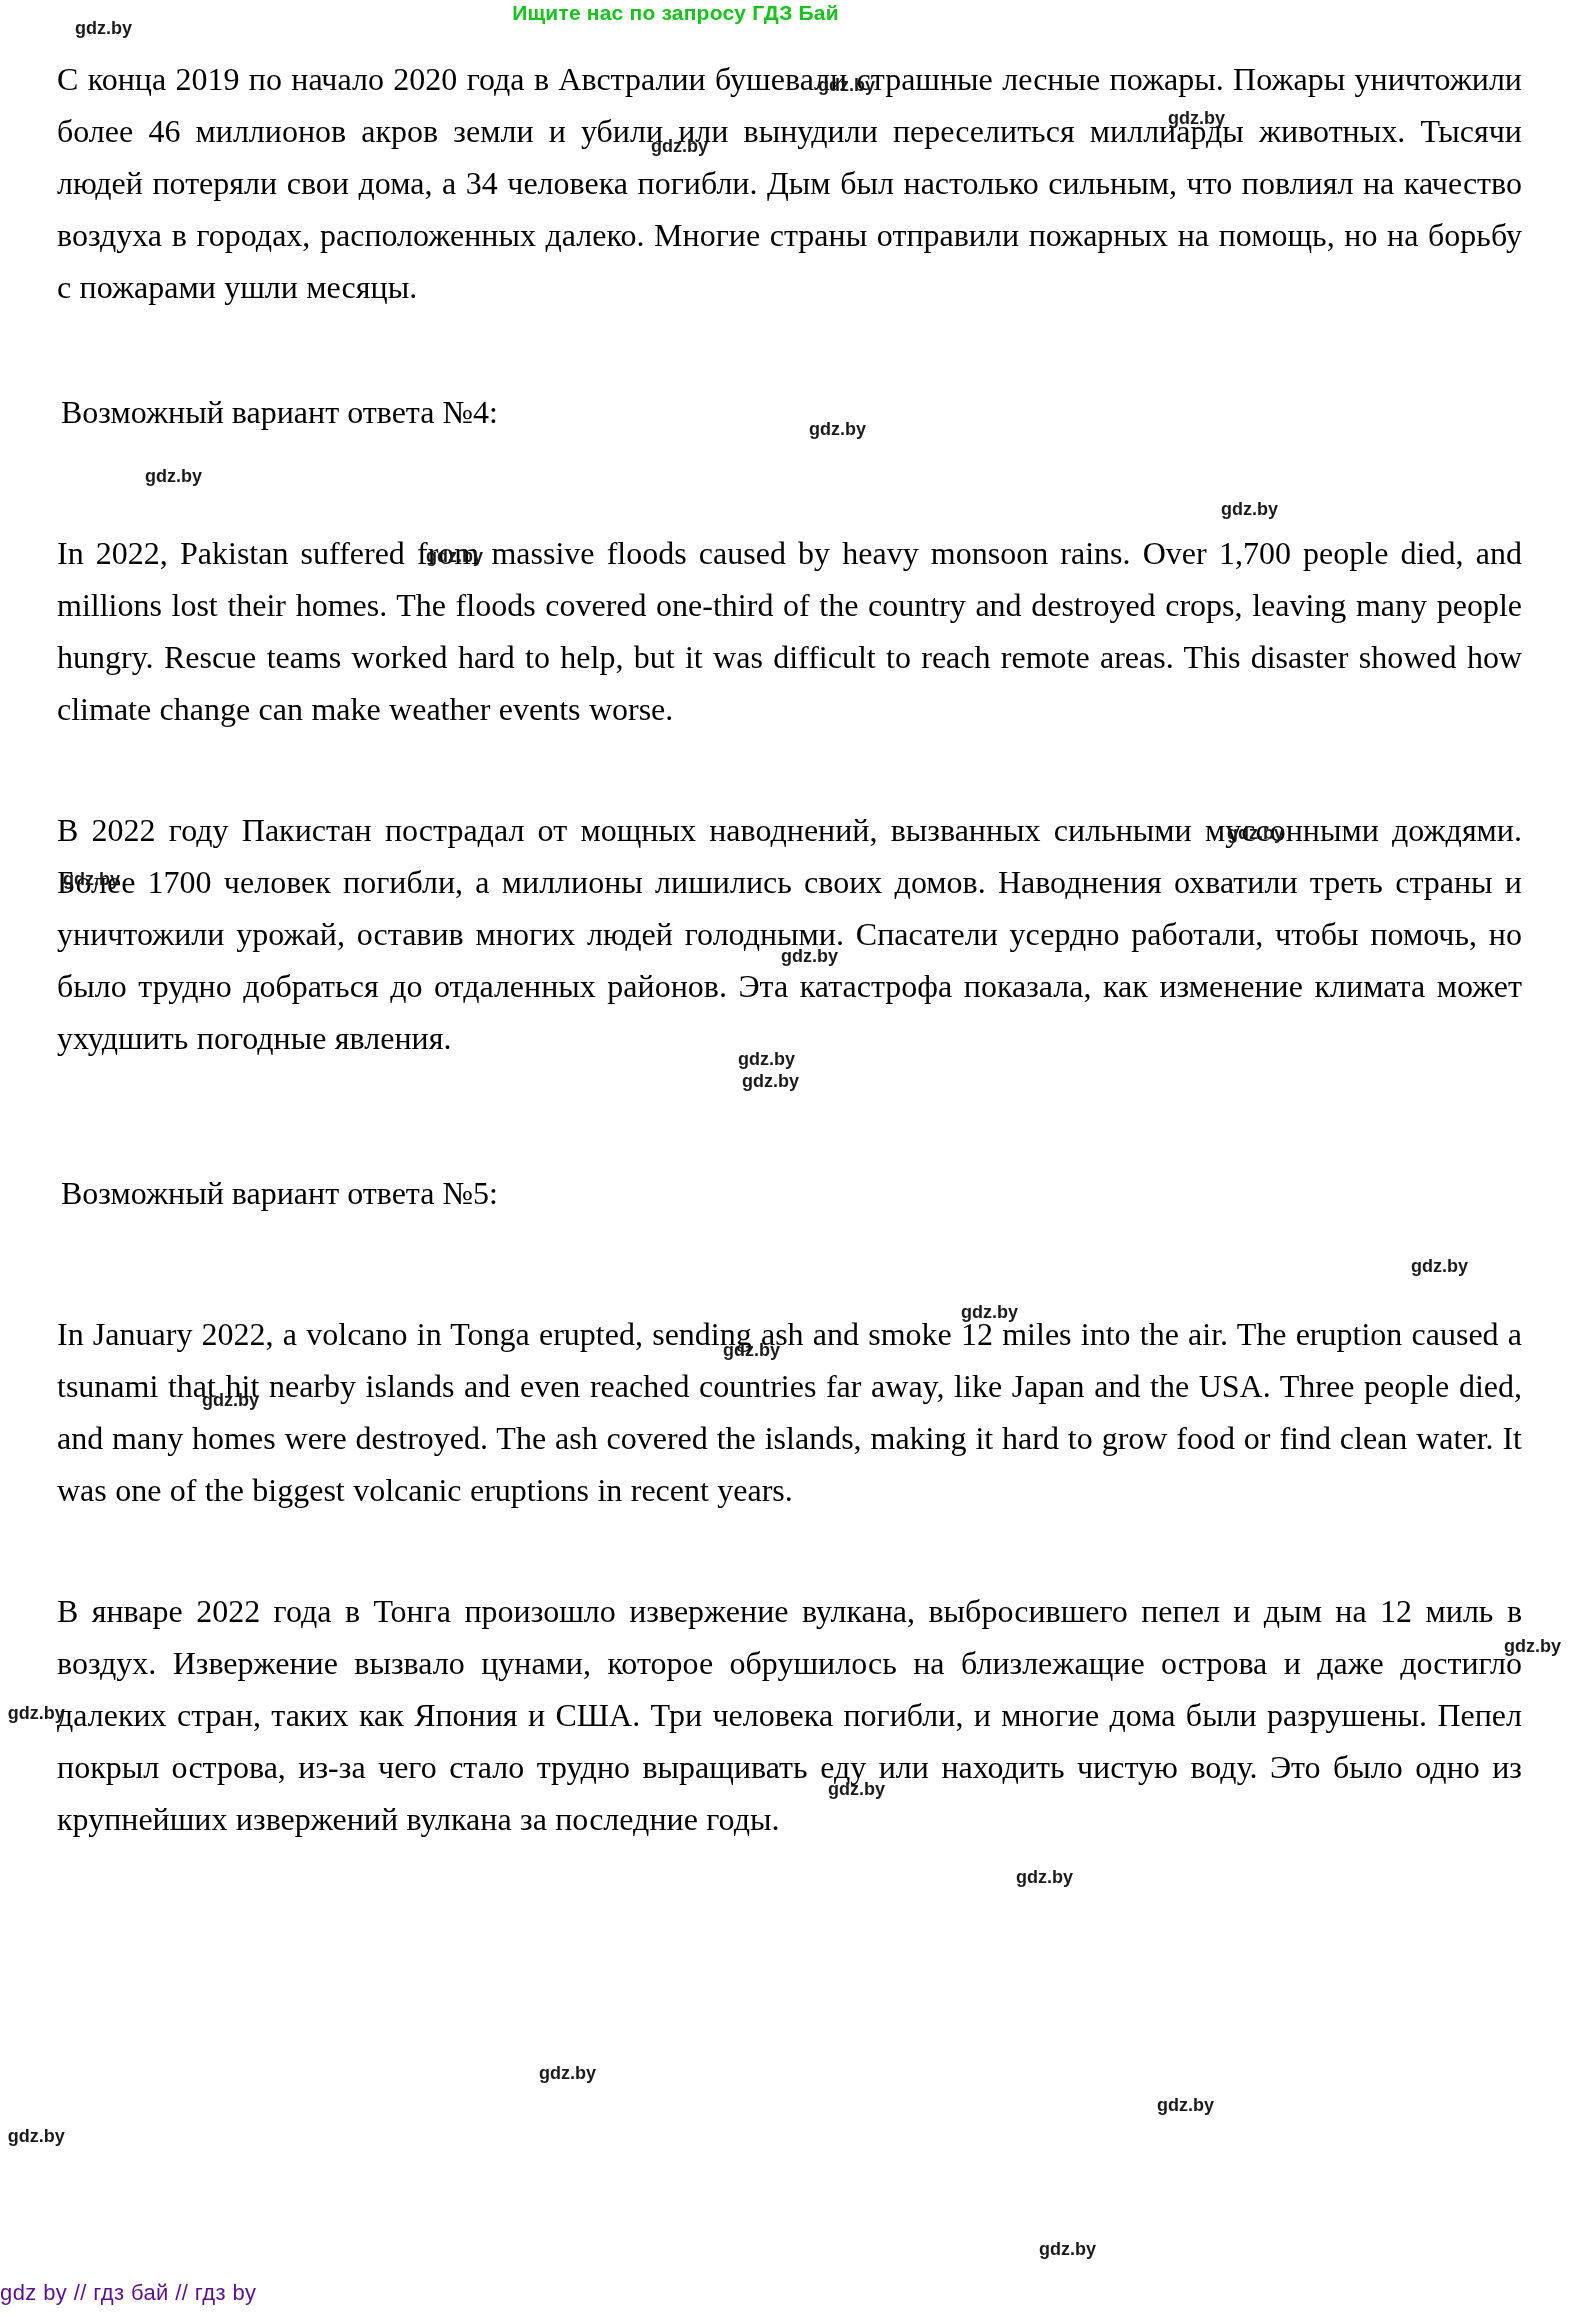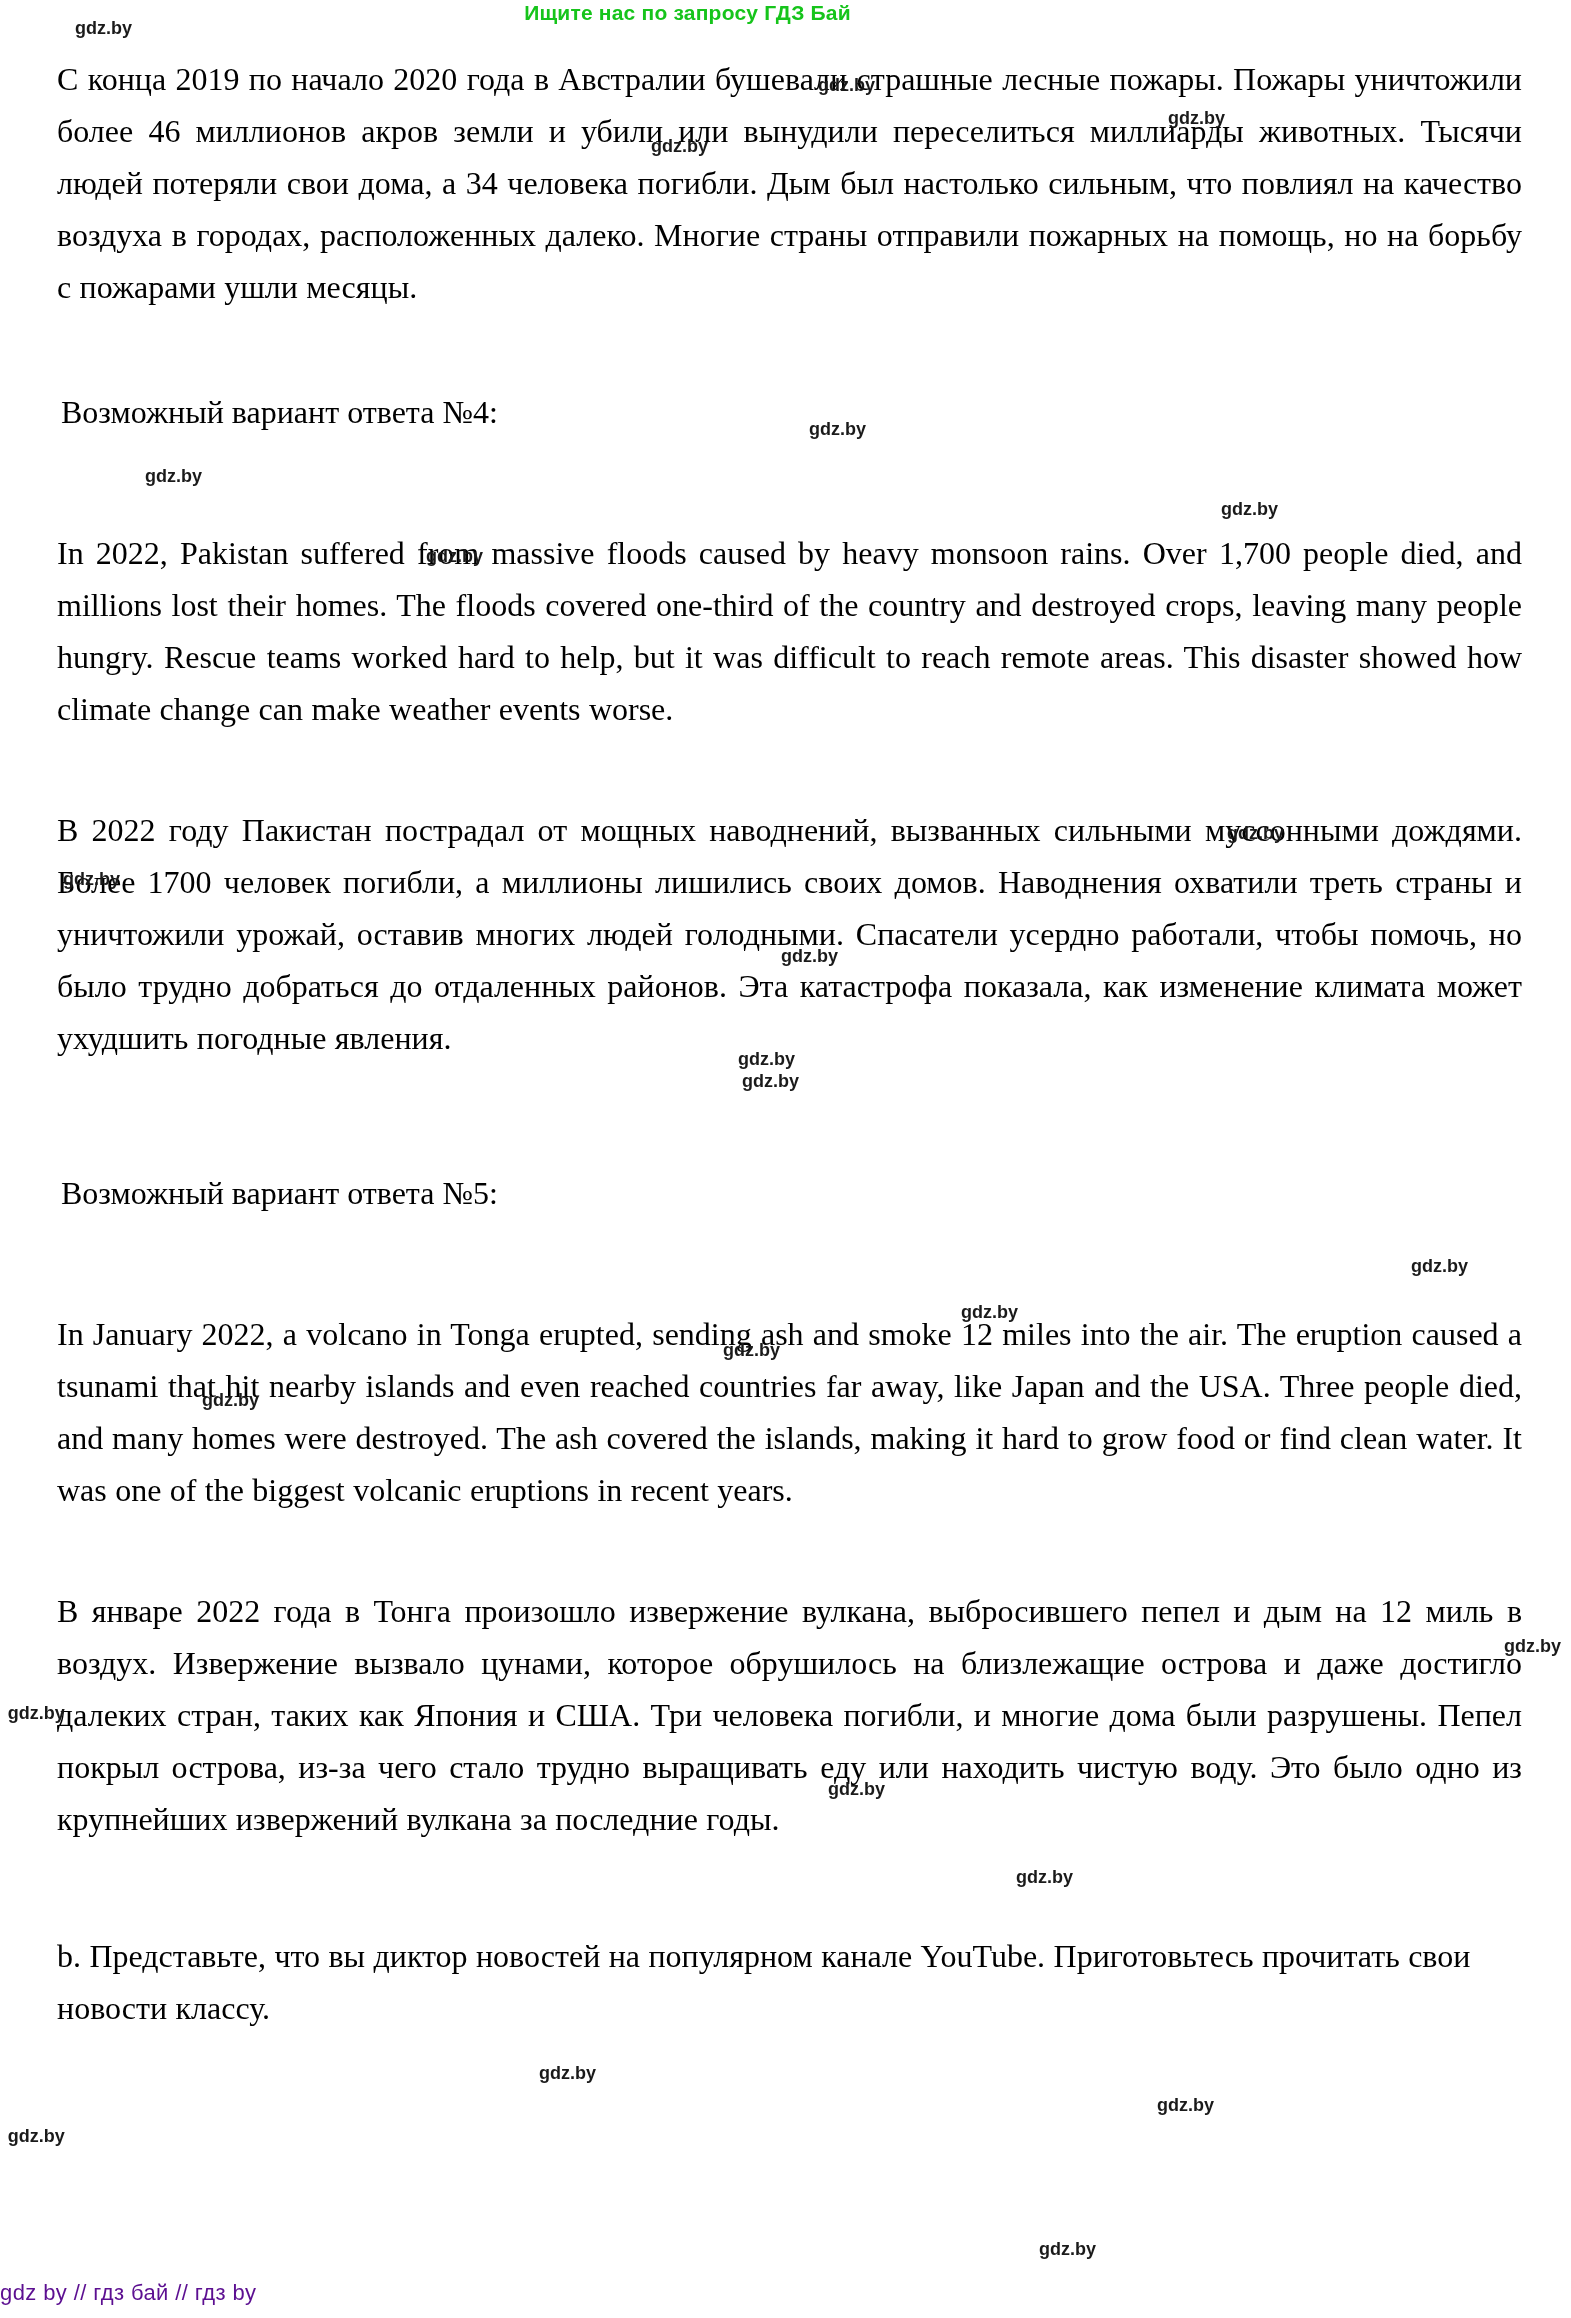--- a/index.html
+++ b/index.html
@@ -21,21 +21,21 @@
     position: relative;
     width: 1572px;
     height: 2319px;
     box-sizing: border-box;
   }
 
   
   .promo-line {
     position: absolute;
     top: 0px;
-    left: 12px;
+    left: 0;
     width: 1351px;
     text-align: center;
     font-family: "Liberation Sans", "DejaVu Sans", sans-serif;
     font-weight: bold;
     font-size: 21px;
     line-height: 26.6px;
     color: #16c41b;
     letter-spacing: 0.2px;
   }
 
@@ -125,21 +125,20 @@
     <div class="sp-l"></div>
 
     <p class="para">In January 2022, a volcano in Tonga erupted, sending ash and smoke 12 miles into the air. The eruption caused a tsunami that hit nearby islands and even reached countries far away, like Japan and the USA. Three people died, and many homes were destroyed. The ash covered the islands, making it hard to grow food or find clean water. It was one of the biggest volcanic eruptions in recent years.</p>
 
     <div class="sp-m"></div>
 
     <p class="para">В январе 2022 года в Тонга произошло извержение вулкана, выбросившего пепел и дым на 12 миль в воздух. Извержение вызвало цунами, которое обрушилось на близлежащие острова и даже достигло далеких стран, таких как Япония и США. Три человека погибли, и многие дома были разрушены. Пепел покрыл острова, из-за чего стало трудно выращивать еду или находить чистую воду. Это было одно из крупнейших извержений вулкана за последние годы.</p>
 
     <div class="sp-l"></div>
 
-    <p class="para last-left">b. Представьте, что вы диктор новостей на популярном канале YouTube. Приготовьтесь прочитать свои новости классу.</p>
 
   </div>
 
   <div id="watermark-layer">
       <span class="wm" style="left: 75px; top: 19px;">gdz.by</span>
       <span class="wm" style="left: 818px; top: 76px;">gdz.by</span>
       <span class="wm" style="left: 1168px; top: 109px;">gdz.by</span>
       <span class="wm" style="left: 651px; top: 137px;">gdz.by</span>
       <span class="wm" style="left: 809px; top: 420px;">gdz.by</span>
       <span class="wm" style="left: 145px; top: 467px;">gdz.by</span>

